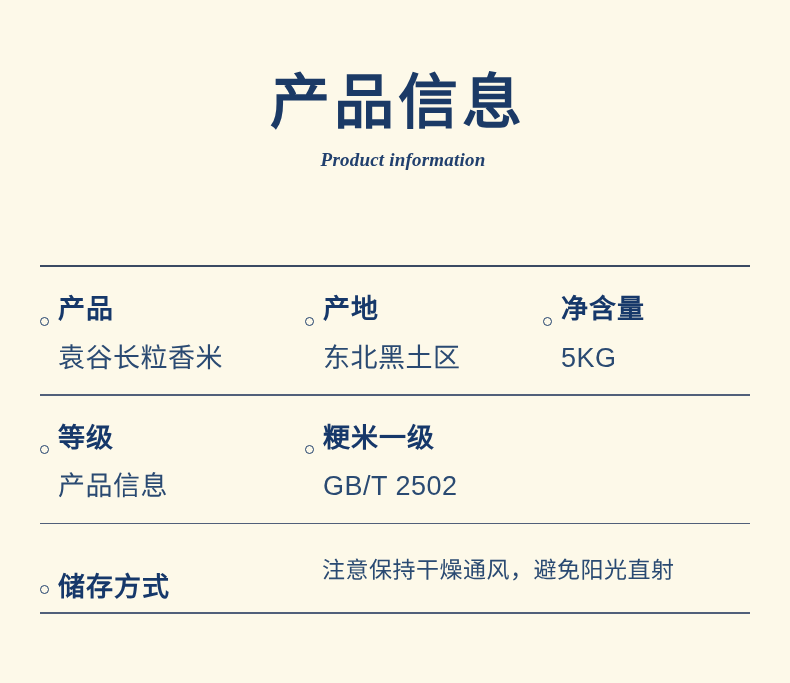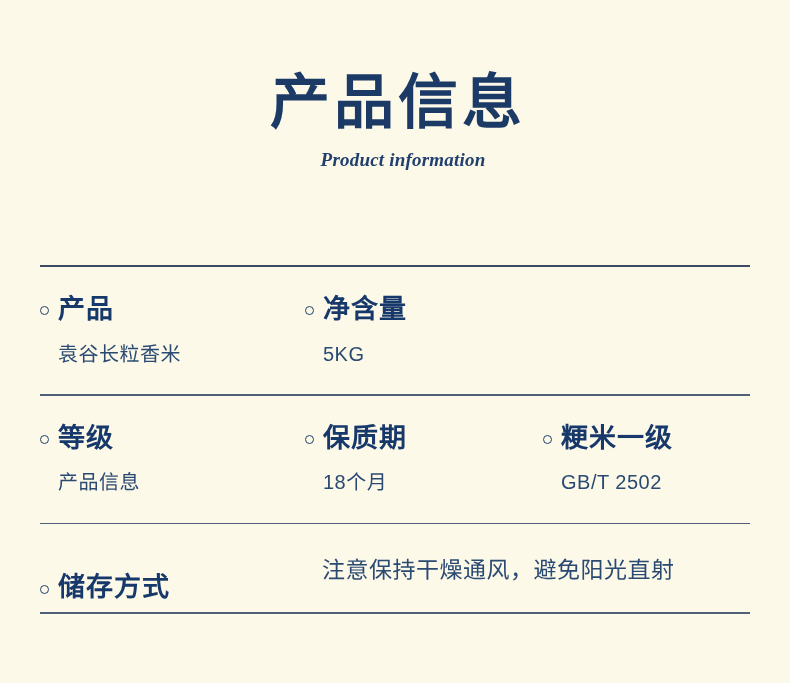--- a/index.html
+++ b/index.html
@@ -77,21 +77,21 @@
 
   .spec-cell {
     box-sizing: border-box;
   }
   .spec-cell.c1 { width: 265px; }
   .spec-cell.c2 { width: 238px; }
   .spec-cell.c3 { width: 207px; }
 
   .label-line {
     display: flex;
-    align-items: center;
+    align-items: flex-end;
   }
   .bullet {
     width: 9px;
     height: 9px;
     border: 1.6px solid #20406c;
     border-radius: 50%;
     box-sizing: border-box;
     flex: 0 0 auto;
     margin-right: 9px;
     position: relative;
@@ -99,21 +99,21 @@
   }
   .spec-label {
     font-size: 27px;
     font-weight: bold;
     color: #16386a;
     letter-spacing: 1px;
     line-height: 1.1;
     white-space: nowrap;
   }
   .spec-value {
-    font-size: 20px;
+    font-size: 27px;
     font-weight: normal;
     color: #2a4a72;
     letter-spacing: 0.5px;
     line-height: 1.2;
     padding-left: 18px;
     padding-top: 17px;
     white-space: nowrap;
   }
 
   
@@ -147,20 +147,27 @@
 
   <div class="spec-row stacked">
     <div class="spec-cell c1">
       <div class="label-line">
         <span class="bullet"></span>
         <span class="spec-label">产品</span>
       </div>
       <div class="spec-value">袁谷长粒香米</div>
     </div>
 
+    <div class="spec-cell c2">
+      <div class="label-line">
+        <span class="bullet"></span>
+        <span class="spec-label">产地</span>
+      </div>
+      <div class="spec-value">东北黑土区</div>
+    </div>
 
     <div class="spec-cell c3">
       <div class="label-line">
         <span class="bullet"></span>
         <span class="spec-label">净含量</span>
       </div>
       <div class="spec-value">5KG</div>
     </div>
   </div>
 
@@ -168,27 +175,20 @@
 
   <div class="spec-row stacked">
     <div class="spec-cell c1">
       <div class="label-line">
         <span class="bullet"></span>
         <span class="spec-label">等级</span>
       </div>
       <div class="spec-value">产品信息</div>
     </div>
 
-    <div class="spec-cell c2">
-      <div class="label-line">
-        <span class="bullet"></span>
-        <span class="spec-label">保质期</span>
-      </div>
-      <div class="spec-value">18个月</div>
-    </div>
 
     <div class="spec-cell c3">
       <div class="label-line">
         <span class="bullet"></span>
         <span class="spec-label">粳米一级</span>
       </div>
       <div class="spec-value">GB/T 2502</div>
     </div>
   </div>
 

